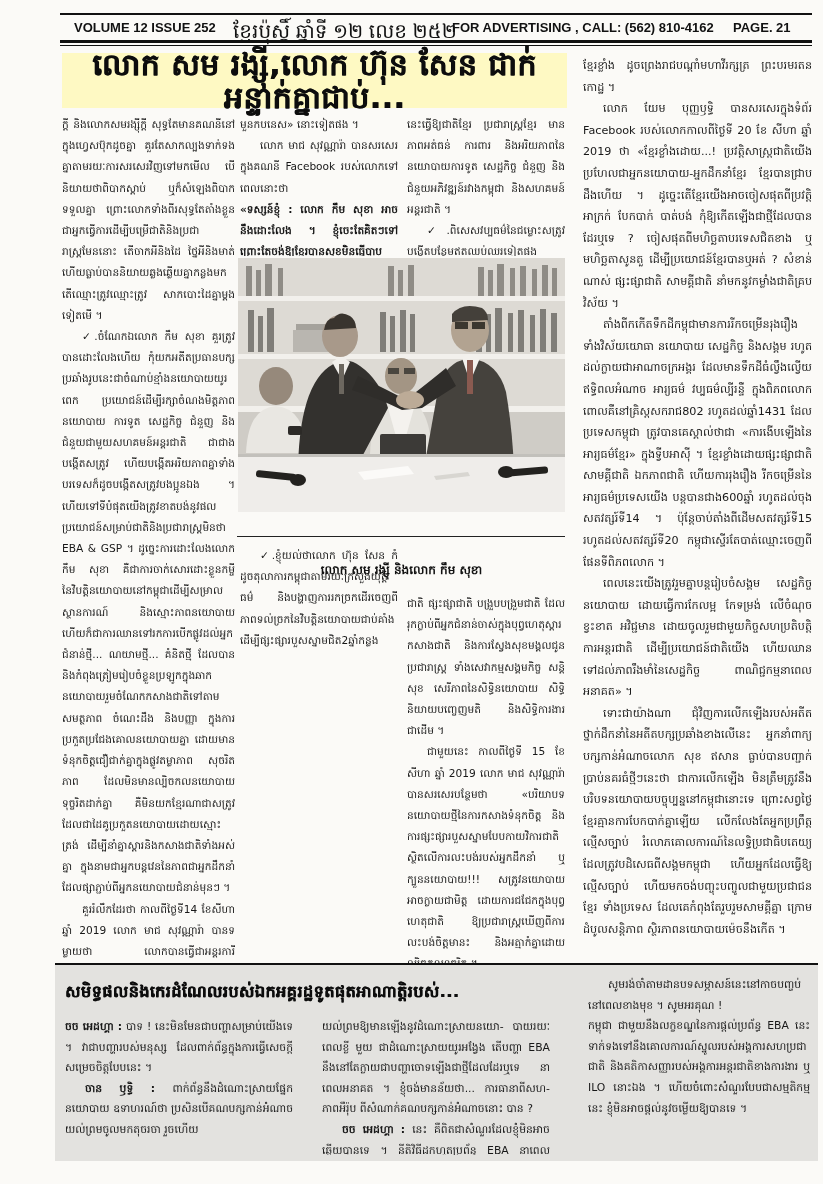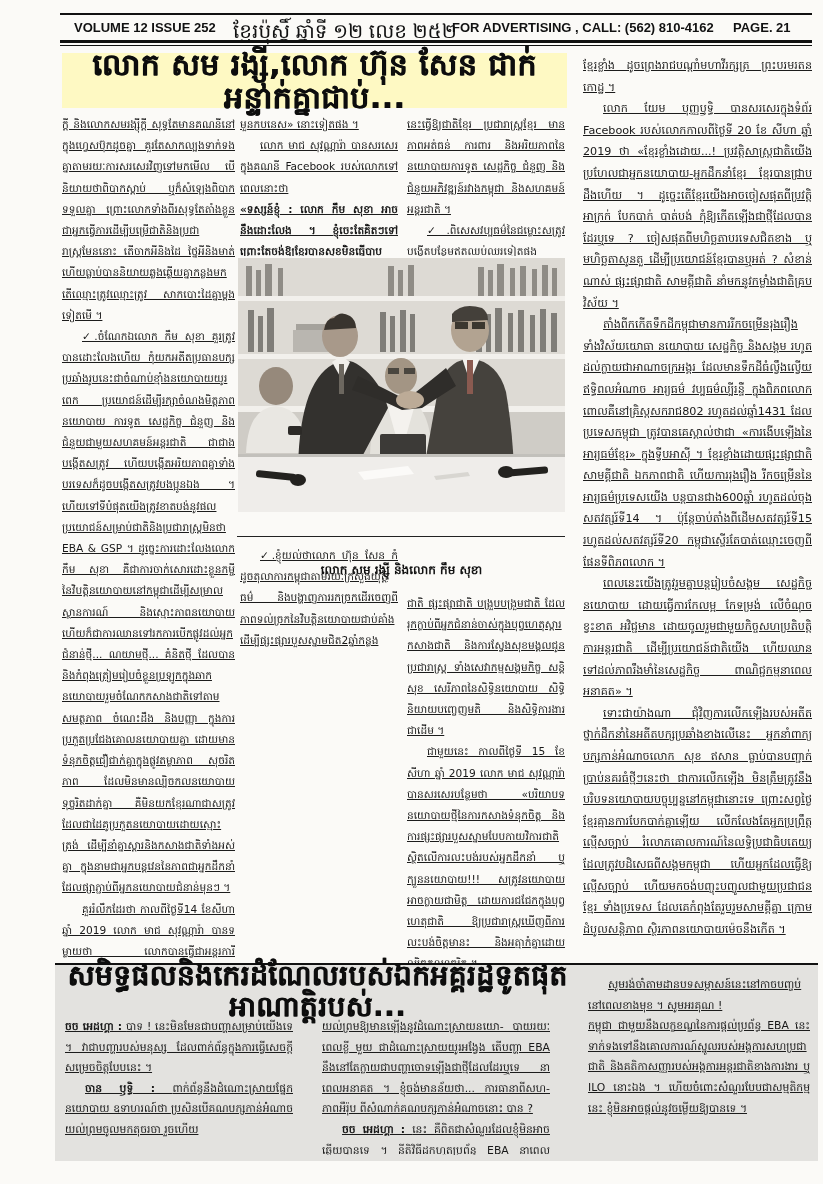--- a/index.html
+++ b/index.html
@@ -15,23 +15,23 @@
   .hdr-item{font-family:"Liberation Sans",sans-serif;font-weight:bold;font-size:13px;color:#111;white-space:nowrap;}
   .hdr-khmer{font-size:20px;font-weight:normal;text-align:right;}
   
   .headline-box{background:#fef9c3;display:flex;align-items:center;justify-content:center;}
   .headline-text{
     font-weight:bold;font-size:30px;line-height:1.1;color:#0d0d0d;
     letter-spacing:.5px;text-align:center;
     text-shadow:.6px 0 0 #0d0d0d;
     font-family:"DejaVu Sans","Liberation Sans",sans-serif;
   }
-  .headline2-text{font-size:28px;text-align:center;}
-  
-  .col{position:absolute;overflow:hidden;text-align:justify;text-decoration:underline;}
+  .headline2-text{font-size:16px;text-align:right;}
+  
+  .col{position:absolute;overflow:hidden;text-align:justify;}
   .para{margin:0;text-indent:20px;text-align:justify;
         font-size:10.6px;line-height:21.2px;color:#181818;}
   .para.noindent{text-indent:0;}
   .para.bold{font-weight:bold;}
   .para b{font-weight:bold;}
   .col-wide .para{font-size:11.2px;line-height:21.6px;}
   .bottom .para{font-size:10.8px;line-height:20.6px;}
   
   .photo-frame{position:absolute;left:238px;top:258px;width:327px;height:254px;background:#c9c7c2;}
   .caption{position:absolute;left:238px;top:514px;width:327px;text-align:center;

